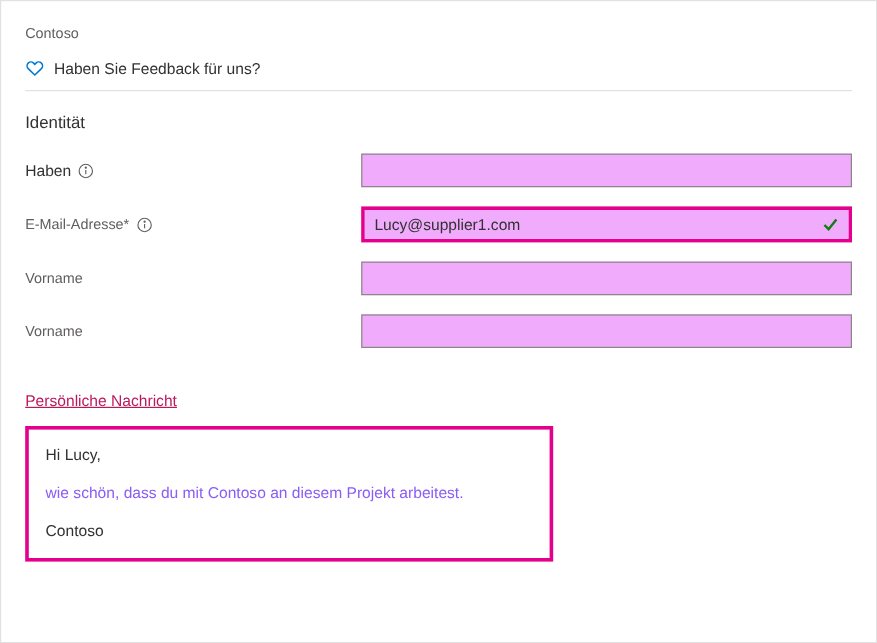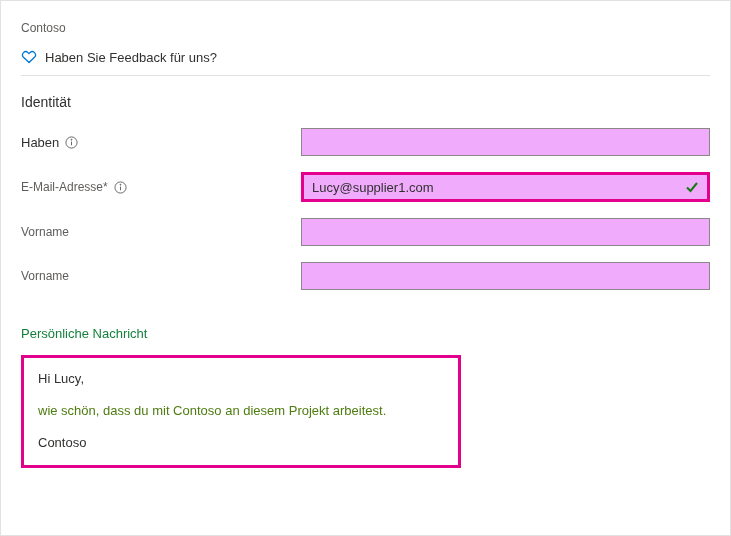--- a/index.html
+++ b/index.html
@@ -34,30 +34,30 @@
       padding: 0 30px 0 8px;
       font-size: 13px;
       font-family: inherit;
       color: #323130;
       background: #f0abfc;
     }
     .highlight-red { border: 3px solid #e3008c; }
     .highlight-red .text-input { border: none; height: 24px; }
     .check-icon { position: absolute; right: 8px; top: 50%; transform: translateY(-50%); width: 14px; height: 14px; color: #107c10; }
     .message-section { margin-top: 36px; }
-    .message-label { font-size: 13px; color: #15803d; margin-bottom: 14px; }
+    .message-label { font-size: 13px; color: #be185d; margin-bottom: 14px; text-decoration: underline; }
     .message-box {
       border: 3px solid #e3008c;
       padding: 12px 14px;
       width: 440px;
       font-size: 13px;
       line-height: 1.4;
     }
     .msg-line { color: #323130; }
-    .msg-line.muted { color: #4d7c0f; margin: 14px 0; }
+    .msg-line.muted { color: #8b5cf6; margin: 14px 0; }
     .msg-line.sig { color: #323130; margin-top: 2px; }
   </style>
 </head>
 <body>
 
 <div class="header">
   <div class="subtitle">Contoso</div>
 </div>
 
 <div class="feedback-row">

